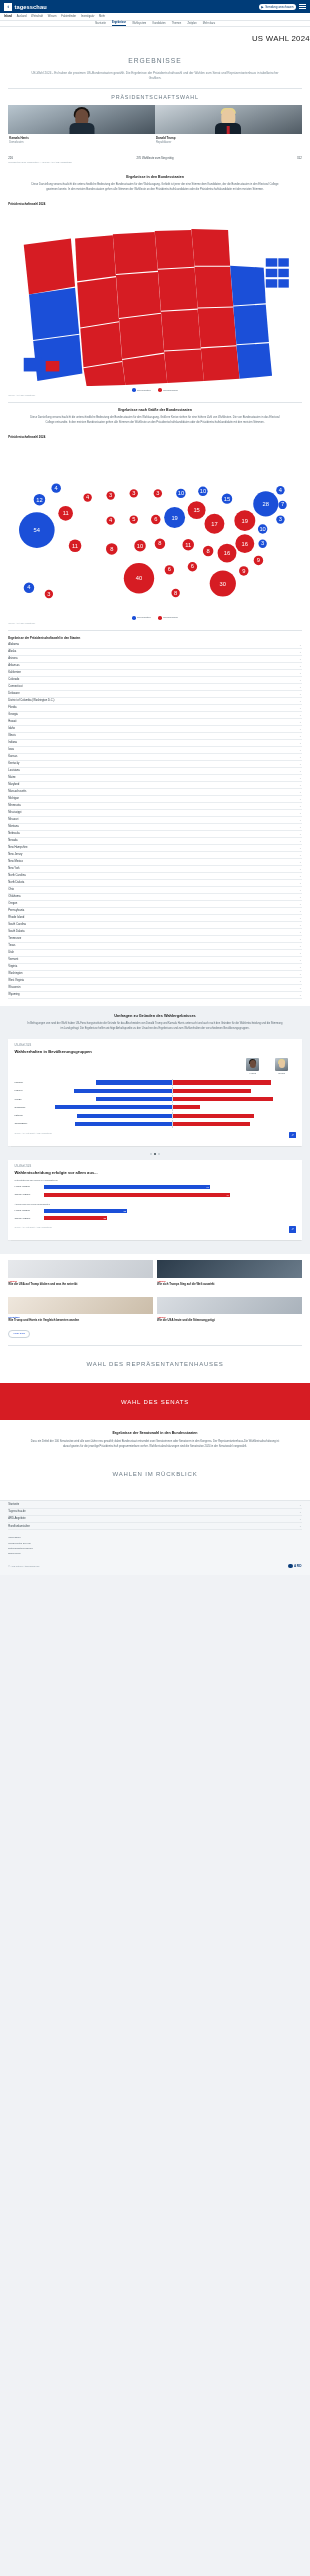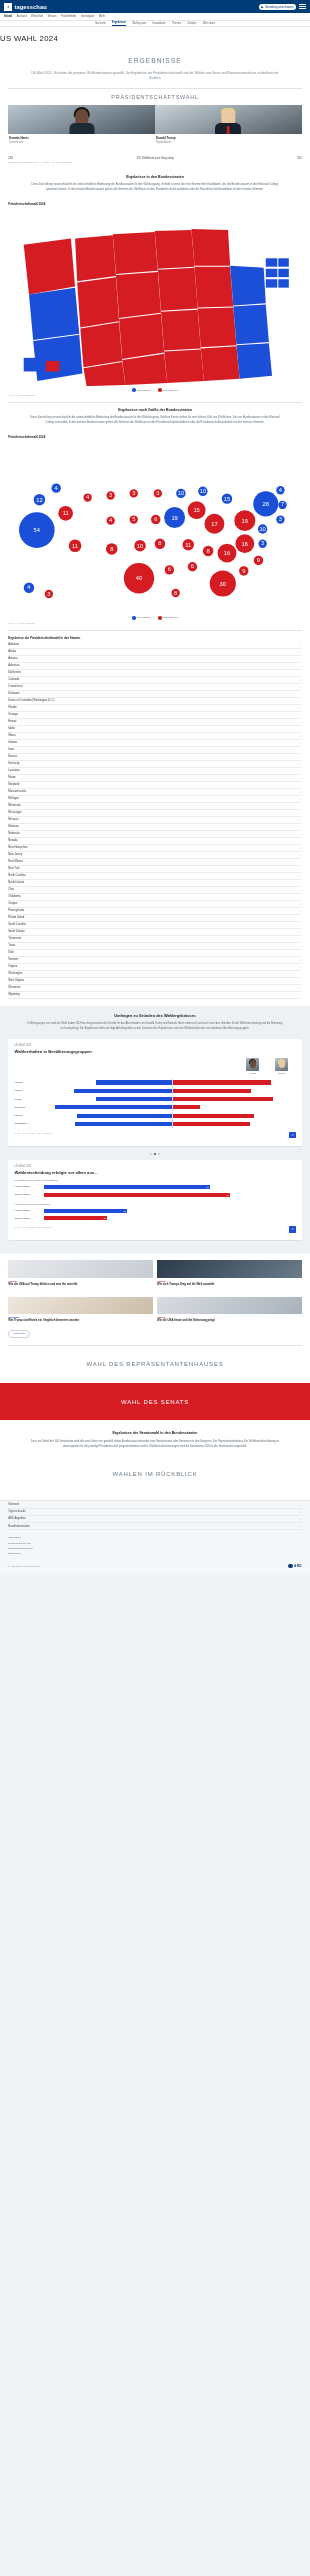--- a/index.html
+++ b/index.html
@@ -41,21 +41,21 @@
   .navbar .active { color:#1a1a1a; font-weight:bold; }
   .navbar2 {
     height:6.7px; background:#fff; border-bottom:0.5px solid #e3e7ea;
     display:flex; align-items:center; justify-content:center; gap:6.2px;
     font-size:2.6px; color:#5a6a73;
   }
   .navbar2 .active { color:#003c78; font-weight:bold; border-bottom:0.8px solid #003c78; padding-bottom:1px; }
 
   
   .title-band {
-    background:#fff; padding:7.2px 0 5.2px; text-align:left;
+    background:#fff; padding:7.2px 0 5.2px; text-align:right;
   }
   .title-band h1 {
     margin:0; font-size:7.8px; font-weight:normal; letter-spacing:0.3px; color:#1a1a1a;
   }
   .rule { height:0.5px; background:#dfe4e8; margin:0 8.3px; }
 
   .section-head {
     text-align:center; padding:8.3px 0 3.1px; background:#fff;
   }
   .section-head h2 {

